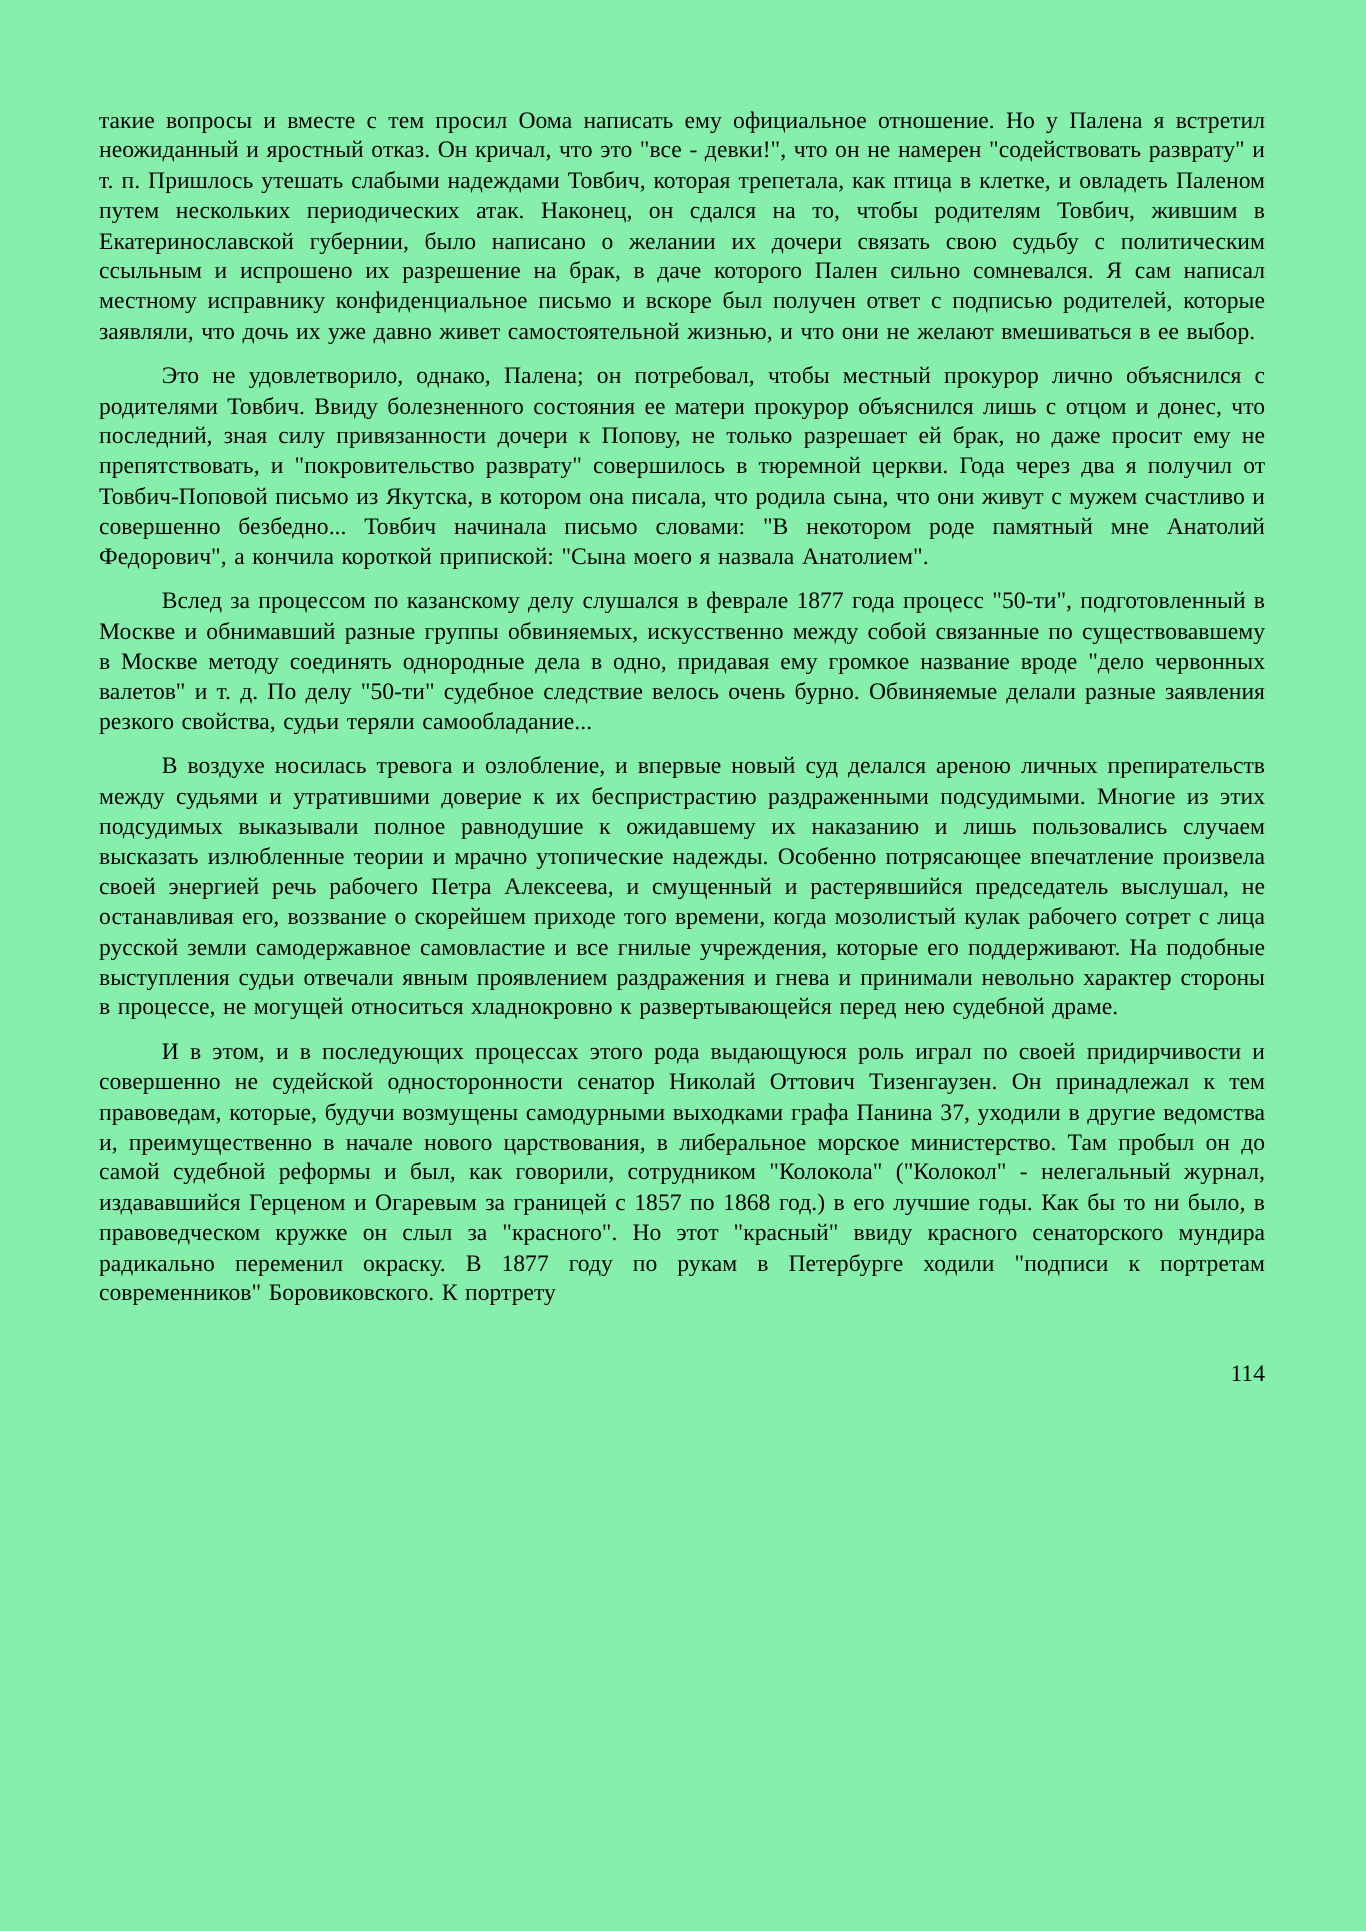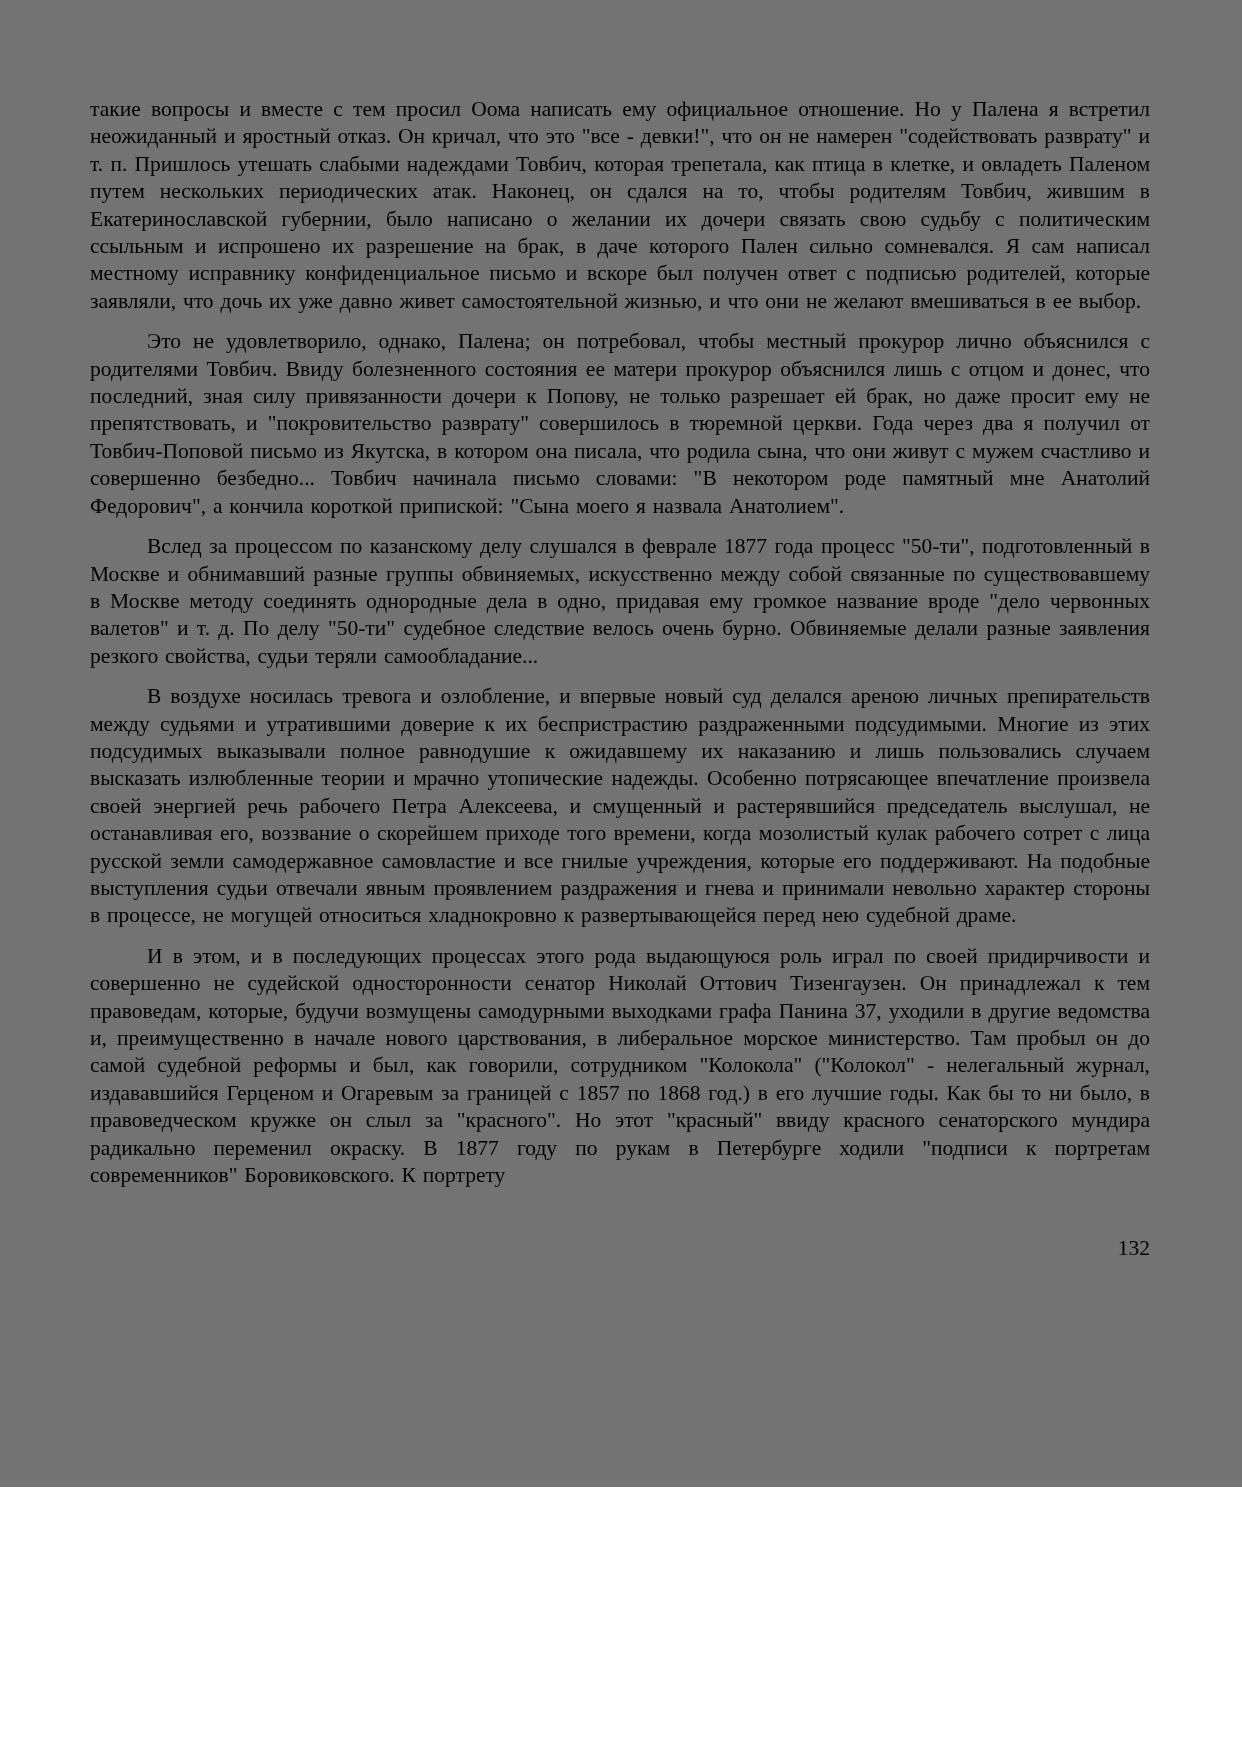--- a/index.html
+++ b/index.html
@@ -11,23 +11,23 @@
     width: 1242px;
     height: 1755px;
     font-family: "Liberation Serif", serif;
     color: #000000;
     position: relative;
     overflow: hidden;
   }
   .page {
     box-sizing: border-box;
     width: 1242px;
-    height: 1487px;
+    height: 1755px;
     padding: 96px 92px 0 90px;
-    background: #737373;
+    background: #86efac;
   }
   .body-par {
     font-size: 21.5px;
     line-height: 27.4px;
     text-align: justify;
     text-align-last: left;
     margin: 0 0 13px 0;
     word-spacing: 1.5px;
   }
   .body-par.indented {
@@ -48,14 +48,14 @@
   <p class="body-par">такие вопросы и вместе с тем просил Оома написать ему официальное отношение. Но у Палена я встретил неожиданный и яростный отказ. Он кричал, что это "все - девки!", что он не намерен "содействовать разврату" и т. п. Пришлось утешать слабыми надеждами Товбич, которая трепетала, как птица в клетке, и овладеть Паленом путем нескольких периодических атак. Наконец, он сдался на то, чтобы родителям Товбич, жившим в Екатеринославской губернии, было написано о желании их дочери связать свою судьбу с политическим ссыльным и испрошено их разрешение на брак, в даче которого Пален сильно сомневался. Я сам написал местному исправнику конфиденциальное письмо и вскоре был получен ответ с подписью родителей, которые заявляли, что дочь их уже давно живет самостоятельной жизнью, и что они не желают вмешиваться в ее выбор.</p>
 
   <p class="body-par indented">Это не удовлетворило, однако, Палена; он потребовал, чтобы местный прокурор лично объяснился с родителями Товбич. Ввиду болезненного состояния ее матери прокурор объяснился лишь с отцом и донес, что последний, зная силу привязанности дочери к Попову, не только разрешает ей брак, но даже просит ему не препятствовать, и "покровительство разврату" совершилось в тюремной церкви. Года через два я получил от Товбич-Поповой письмо из Якутска, в котором она писала, что родила сына, что они живут с мужем счастливо и совершенно безбедно... Товбич начинала письмо словами: "В некотором роде памятный мне Анатолий Федорович", а кончила короткой припиской: "Сына моего я назвала Анатолием".</p>
 
   <p class="body-par indented">Вслед за процессом по казанскому делу слушался в феврале 1877 года процесс "50-ти", подготовленный в Москве и обнимавший разные группы обвиняемых, искусственно между собой связанные по существовавшему в Москве методу соединять однородные дела в одно, придавая ему громкое название вроде "дело червонных валетов" и т. д. По делу "50-ти" судебное следствие велось очень бурно. Обвиняемые делали разные заявления резкого свойства, судьи теряли самообладание...</p>
 
   <p class="body-par indented">В воздухе носилась тревога и озлобление, и впервые новый суд делался ареною личных препирательств между судьями и утратившими доверие к их беспристрастию раздраженными подсудимыми. Многие из этих подсудимых выказывали полное равнодушие к ожидавшему их наказанию и лишь пользовались случаем высказать излюбленные теории и мрачно утопические надежды. Особенно потрясающее впечатление произвела своей энергией речь рабочего Петра Алексеева, и смущенный и растерявшийся председатель выслушал, не останавливая его, воззвание о скорейшем приходе того времени, когда мозолистый кулак рабочего сотрет с лица русской земли самодержавное самовластие и все гнилые учреждения, которые его поддерживают. На подобные выступления судьи отвечали явным проявлением раздражения и гнева и принимали невольно характер стороны в процессе, не могущей относиться хладнокровно к развертывающейся перед нею судебной драме.</p>
 
   <p class="body-par indented">И в этом, и в последующих процессах этого рода выдающуюся роль играл по своей придирчивости и совершенно не судейской односторонности сенатор Николай Оттович Тизенгаузен. Он принадлежал к тем правоведам, которые, будучи возмущены самодурными выходками графа Панина 37, уходили в другие ведомства и, преимущественно в начале нового царствования, в либеральное морское министерство. Там пробыл он до самой судебной реформы и был, как говорили, сотрудником "Колокола" ("Колокол" - нелегальный журнал, издававшийся Герценом и Огаревым за границей с 1857 по 1868 год.) в его лучшие годы. Как бы то ни было, в правоведческом кружке он слыл за "красного". Но этот "красный" ввиду красного сенаторского мундира радикально переменил окраску. В 1877 году по рукам в Петербурге ходили "подписи к портретам современников" Боровиковского. К портрету</p>
 
-  <div class="page-number">132</div>
+  <div class="page-number">114</div>
 </div>
 
 </body></html>

